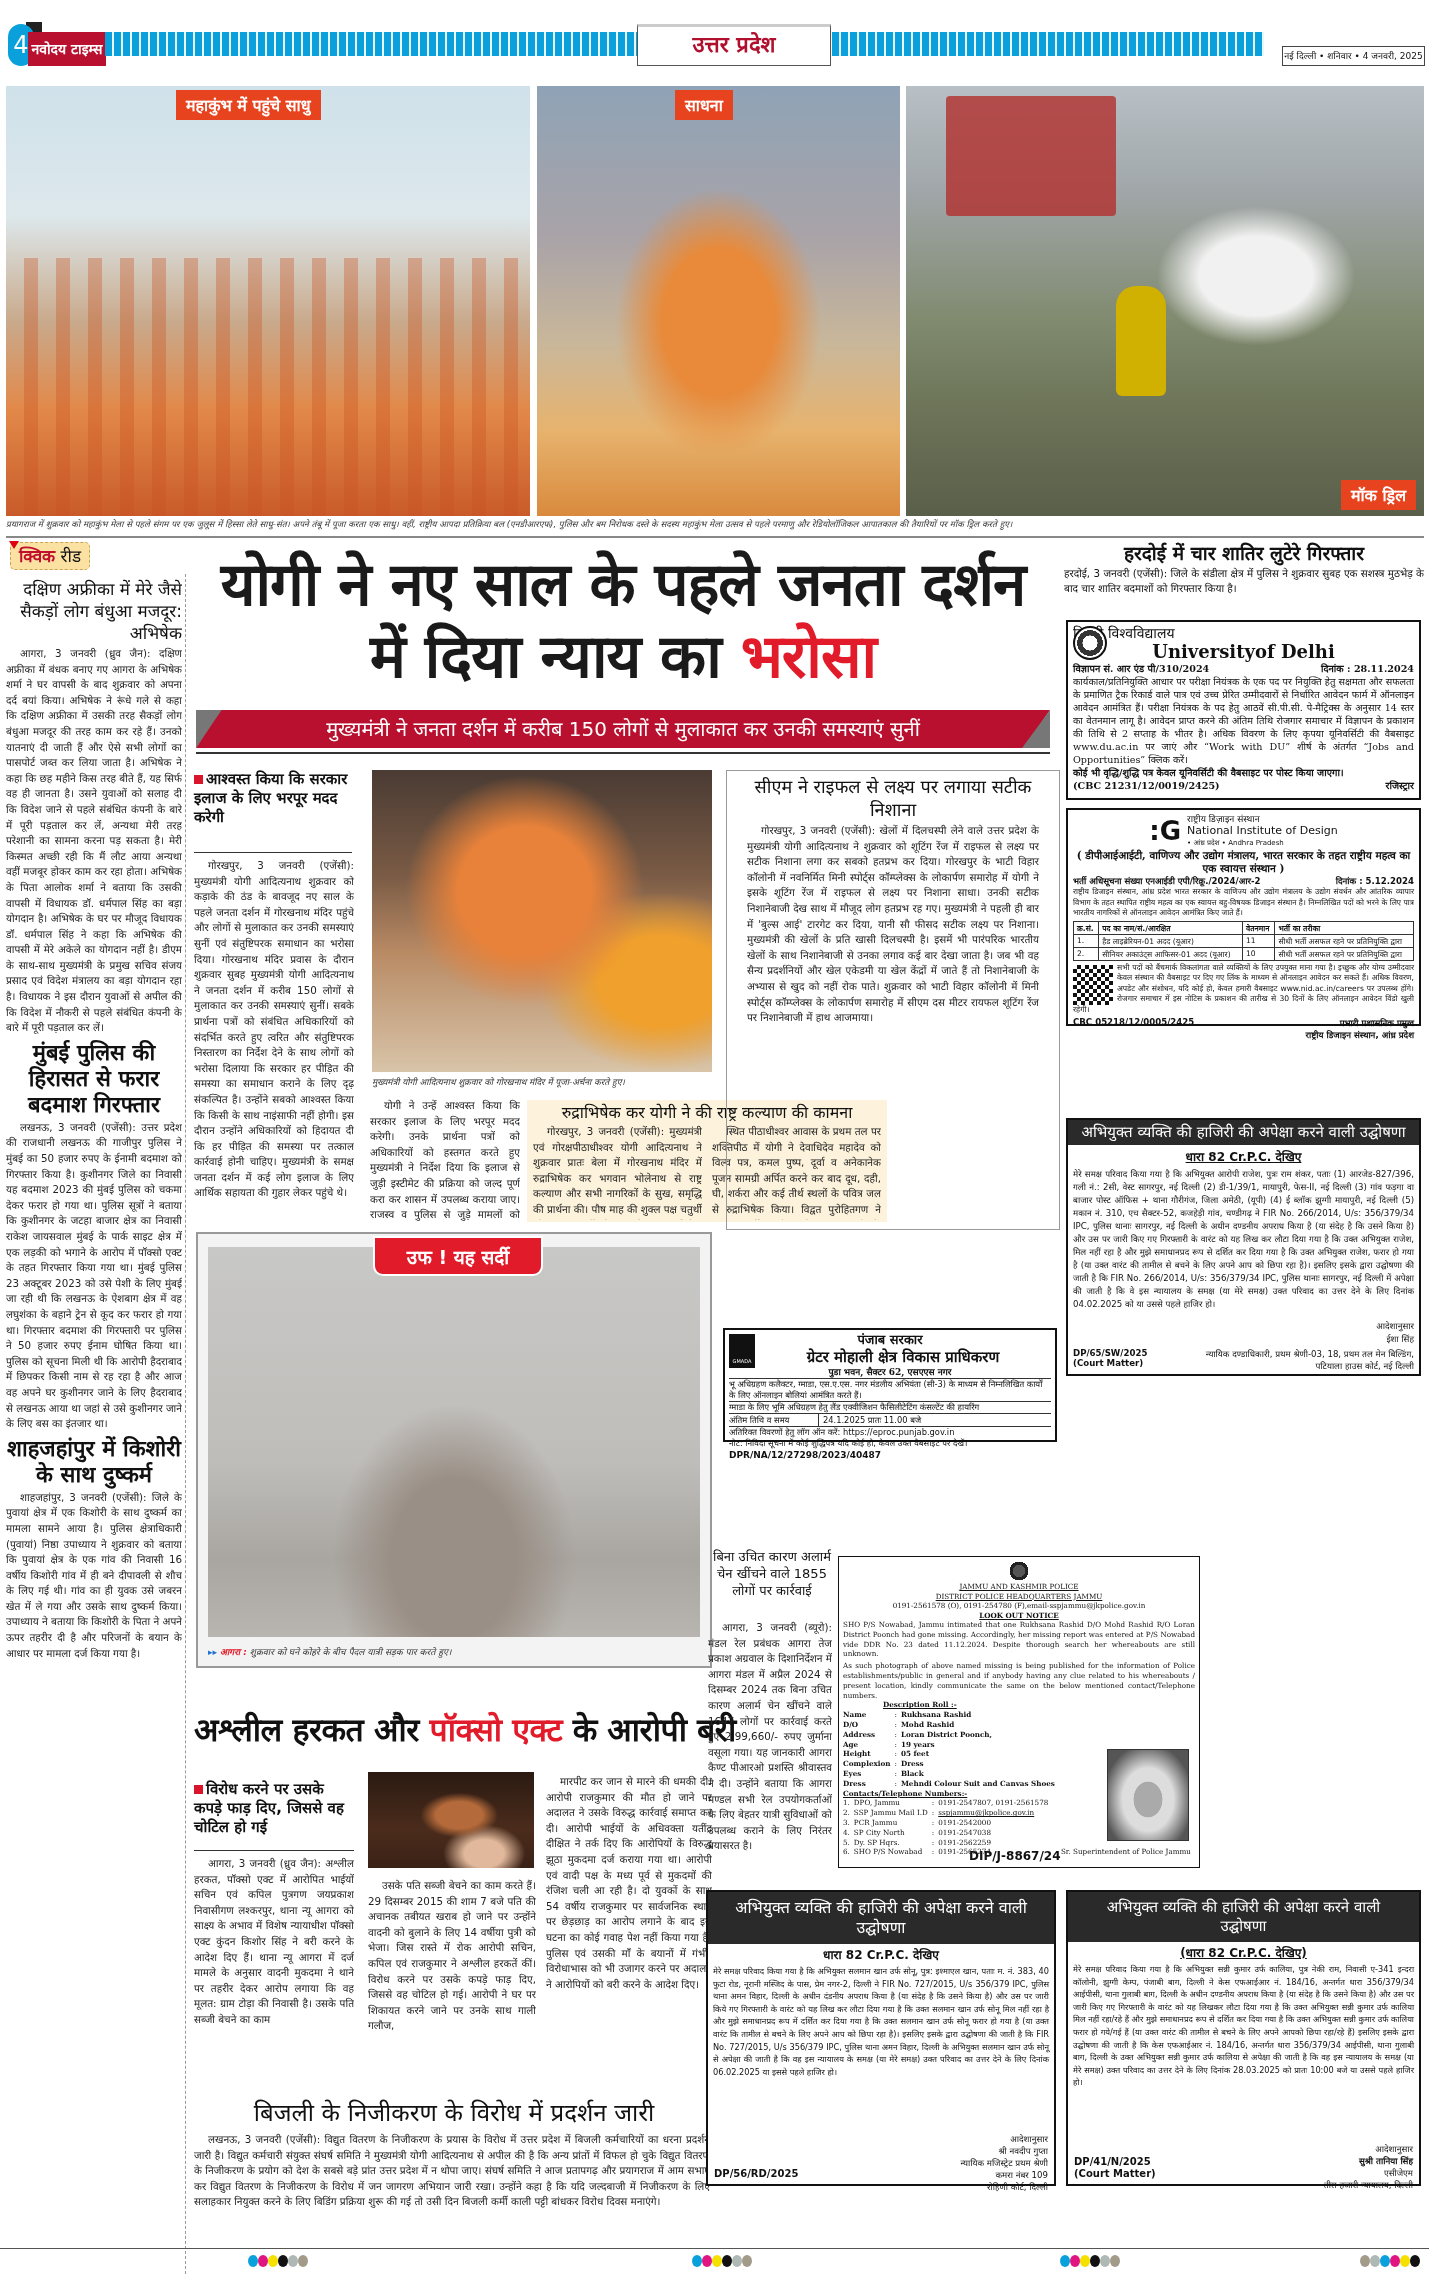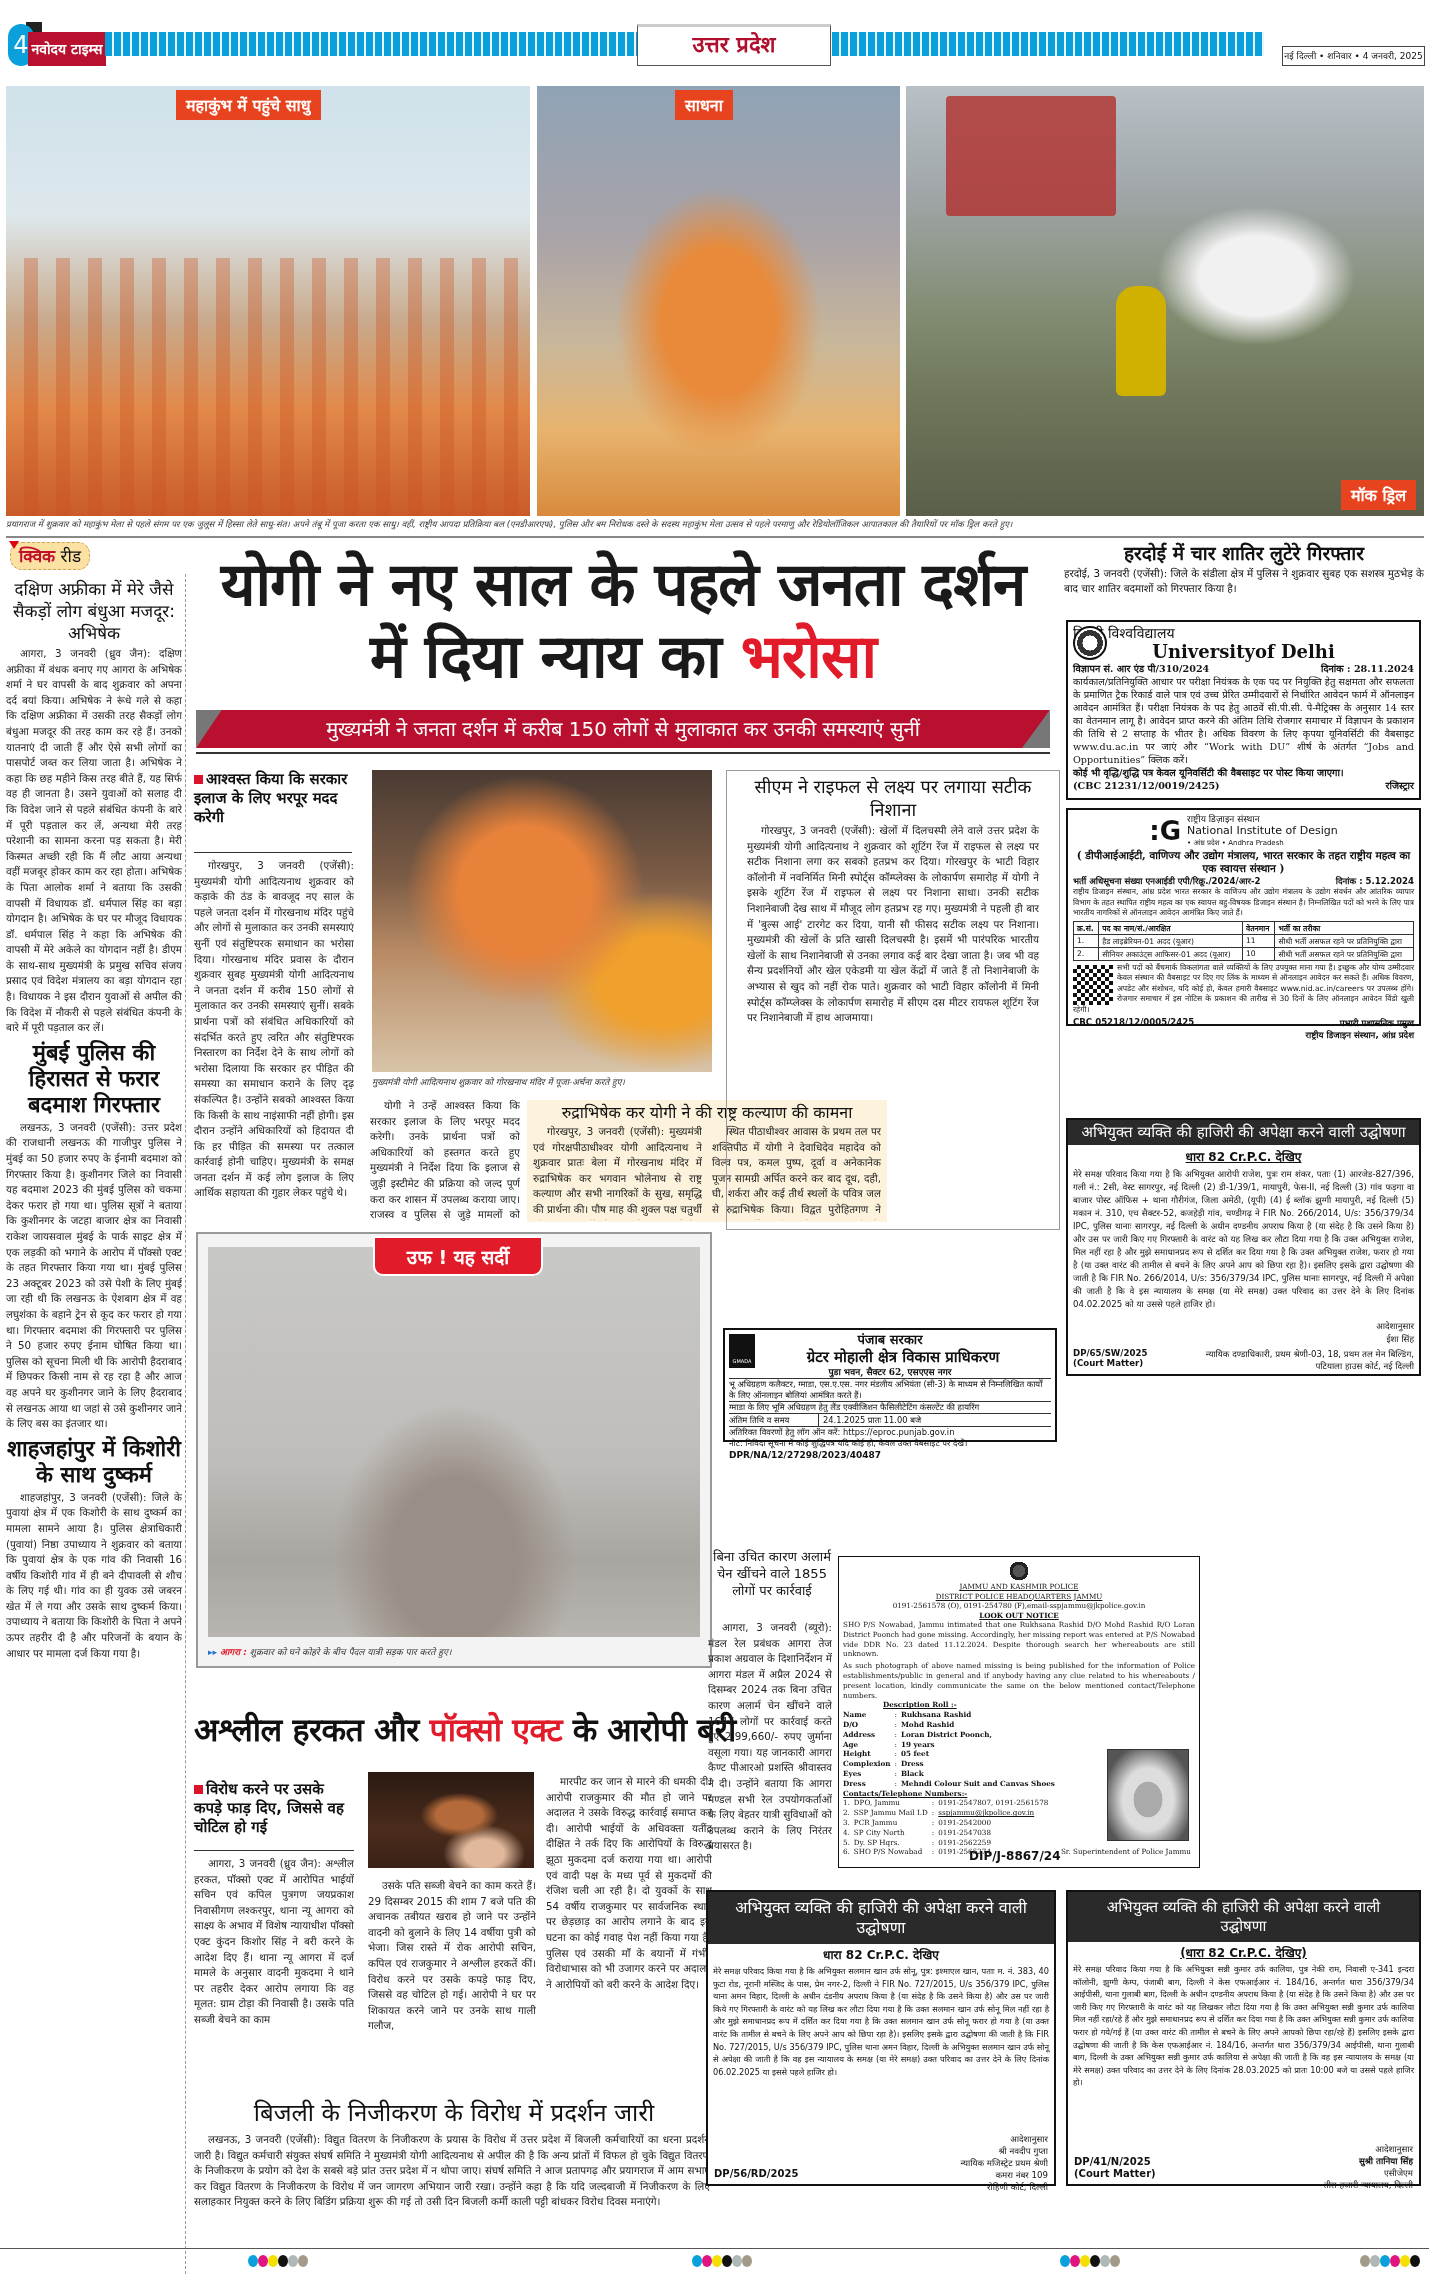--- a/index.html
+++ b/index.html
@@ -31,26 +31,26 @@
 #ph1{left:6px;top:86px;width:524px;height:430px;background:linear-gradient(180deg,#cfe1ea 0%,#dde8ec 30%,#c9a98b 55%,#e2894a 75%,#c95b2a 100%)}
 #ph2{left:537px;top:86px;width:363px;height:430px;background:radial-gradient(ellipse at 50% 55%,#e88a3a 0 22%,transparent 40%),linear-gradient(180deg,#8fa3b6 0%,#a9a3a8 35%,#c9b79a 60%,#e7b36e 80%,#d98a3d 100%)}
 #ph3{left:906px;top:86px;width:518px;height:430px;background:linear-gradient(180deg,#b8c0c6 0%,#a0a6a8 25%,#7f8a6e 55%,#6d7458 75%,#5a5f4a 100%)}
 #ph3 .fire{position:absolute;left:40px;top:10px;width:170px;height:120px;background:#b2302d;border-radius:4px;opacity:.8}
 #ph3 .suit{position:absolute;left:210px;top:200px;width:50px;height:110px;background:#d0b000;border-radius:20px 20px 6px 6px}
 #ph3 .smoke{position:absolute;left:250px;top:120px;width:200px;height:140px;background:radial-gradient(ellipse,#f1f1f1 0 40%,transparent 70%)}
 .ph-crowd{position:absolute;left:0;right:0;bottom:0;height:60%;background:repeating-linear-gradient(90deg,rgba(220,110,40,.0) 0 18px,rgba(200,80,30,.35) 18px 32px)}
 #ph-caption{left:6px;top:518px;width:1418px;height:16px;font-size:8.6px;font-style:italic;color:#333;white-space:nowrap;overflow:hidden}
 #rule1{left:6px;top:536px;width:1418px;height:2px;background:#888}
 
-#quick{left:10px;top:542px;width:80px;height:28px;background:#fbe1a2;border:1px dashed #c9a55b;border-radius:12px;font-size:17px;line-height:26px;text-align:center;white-space:nowrap}
+#quick{left:10px;top:542px;width:80px;height:28px;background:#fbe1a2;border:1px dashed #c9a55b;border-radius:5px;font-size:17px;line-height:26px;text-align:center;white-space:nowrap}
 #quick b{color:#c0102e}
 #quick .tri{position:absolute;left:-2px;top:-2px;width:0;height:0;border-left:5px solid transparent;border-right:5px solid transparent;border-top:8px solid #d01}
 #lcol{left:6px;top:574px;width:176px;height:1720px;overflow:hidden}
 #lcol-rule{left:185px;top:574px;width:1px;height:1700px;border-left:1px dashed #999}
-.lh{font-size:17px;text-align:center;line-height:22px;margin:4px 0 2px;font-weight:normal}
+.lh{font-size:17px;text-align:right;line-height:22px;margin:4px 0 2px;font-weight:normal}
 .lh2{font-size:22px;text-align:center;line-height:26px;margin:4px 0 2px;font-weight:bold}
 .body-s{font-size:10.3px;line-height:15.6px;text-align:justify;color:#222}
 .body-s p{text-indent:14px}
 
 #headline{left:196px;top:548px;width:854px;height:150px;font-weight:bold;font-size:60px;line-height:72px;text-align:center;color:#1a1a1a;letter-spacing:-1px}
 #headline .red{color:#e21b2a}
 #subhead{left:196px;top:710px;width:854px;height:38px;background:#b8102e;color:#fff;font-size:20px;line-height:38px;text-align:center;white-space:nowrap;clip-path:polygon(3% 0,100% 0,97% 100%,0 100%)}
 #subhead-tri-l{left:196px;top:710px;width:0;height:0;border-top:38px solid #777;border-right:28px solid transparent}
 #subhead-tri-r{left:1022px;top:710px;width:0;height:0;border-bottom:38px solid #777;border-left:28px solid transparent}
 #rule2{left:196px;top:752px;width:854px;height:2px;background:#333}

